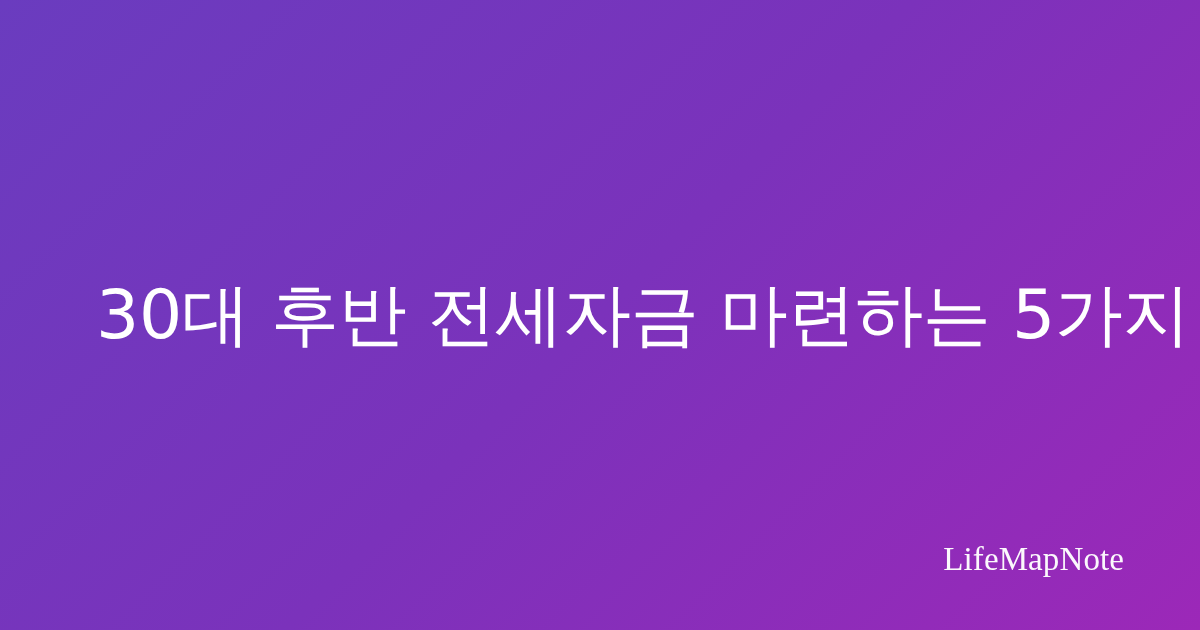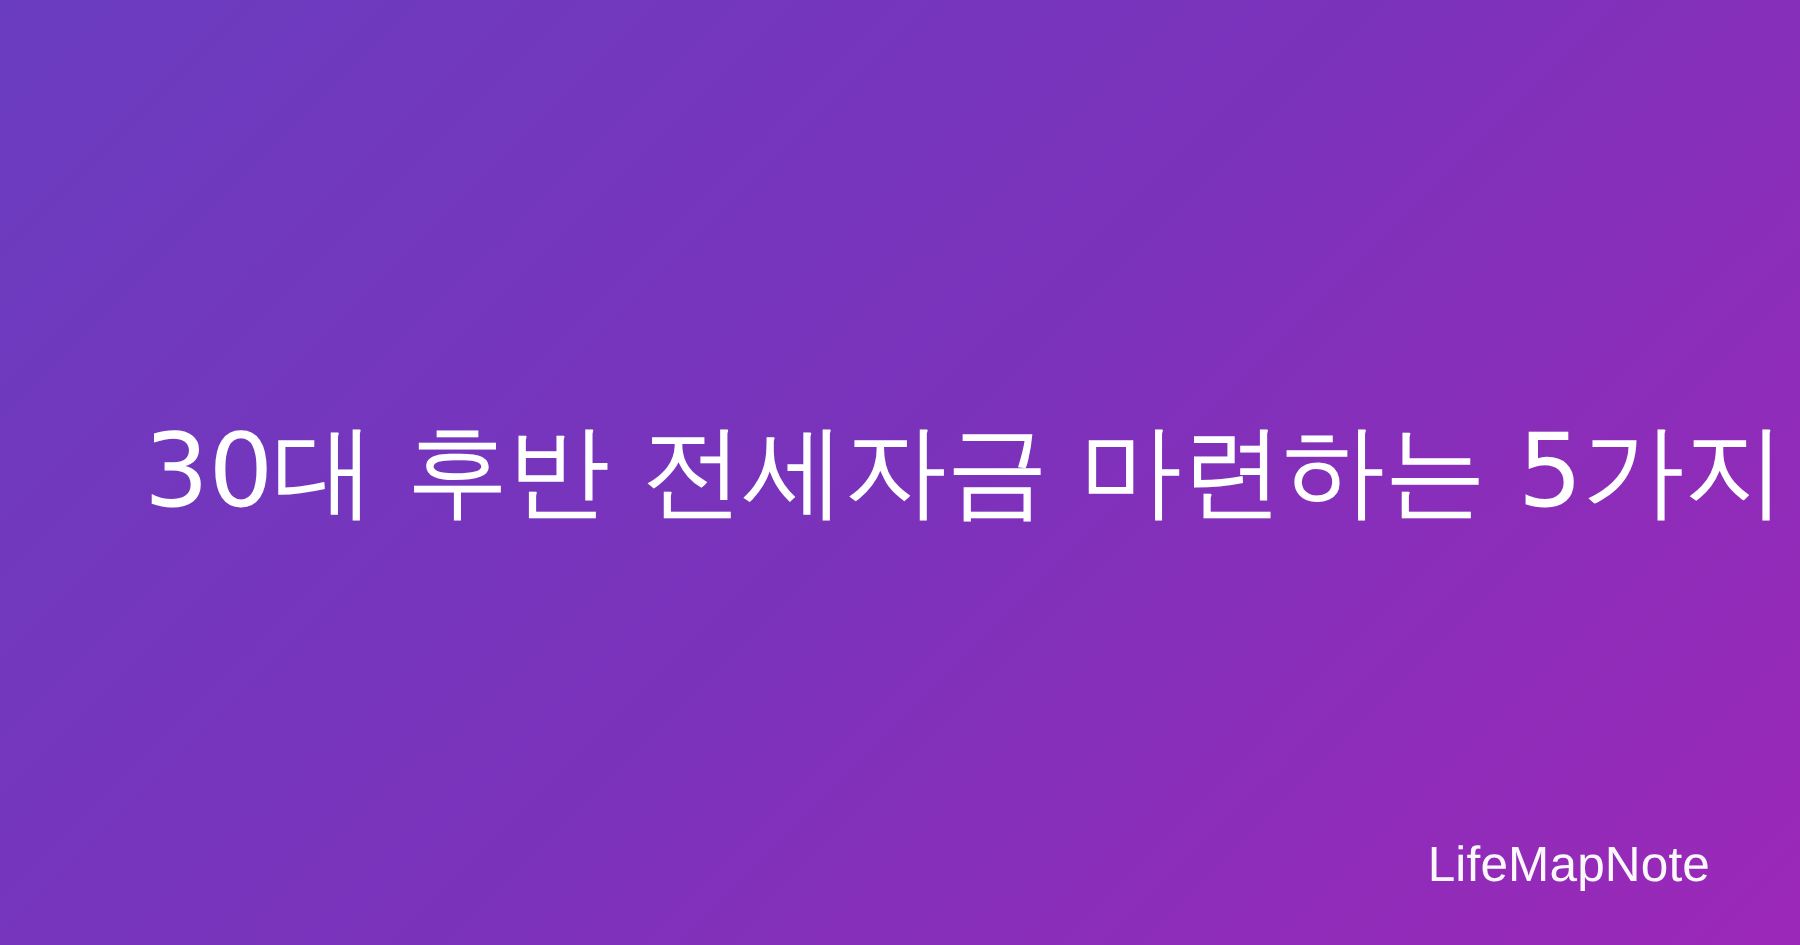--- a/index.html
+++ b/index.html
@@ -50,24 +50,24 @@
     letter-spacing: -0.3px;
     white-space: nowrap;
     text-align: left;
   }
 
   
   .brand {
     position: absolute;
     right: 60px;
     bottom: 38px;
-    margin: 0;
+    margin: 16px;
     color: #ffffff;
     opacity: 0.97;
-    font-family: Liberation Sans, sans-serif;
+    font-family: Liberation Serif, serif;
     font-size: 33px;
     font-weight: 400;
     line-height: 1;
     letter-spacing: 0.1px;
     white-space: nowrap;
   }
 </style>
 </head>
 <body>
 

